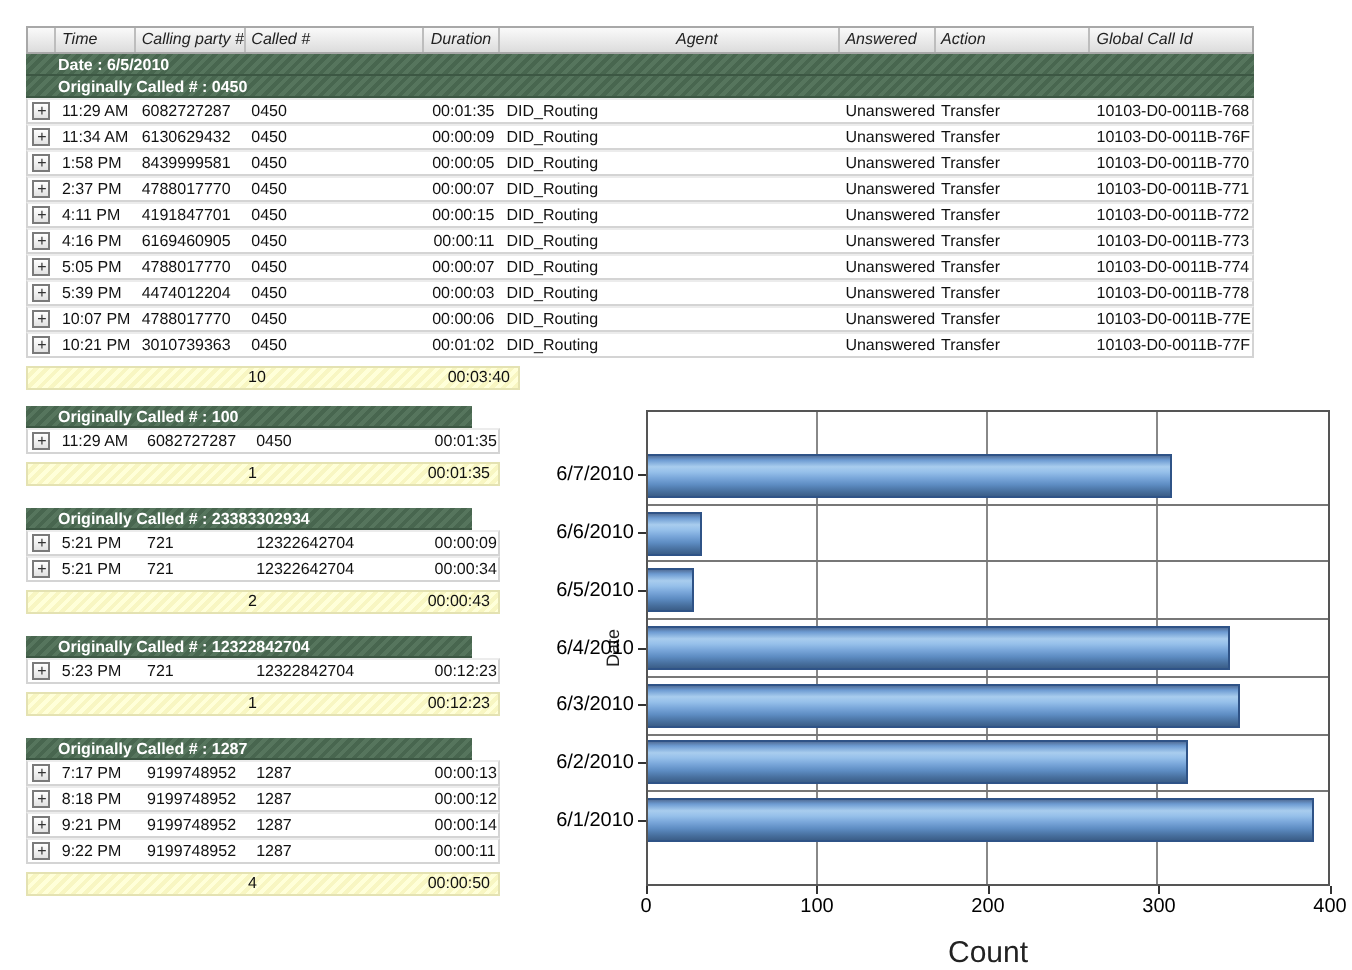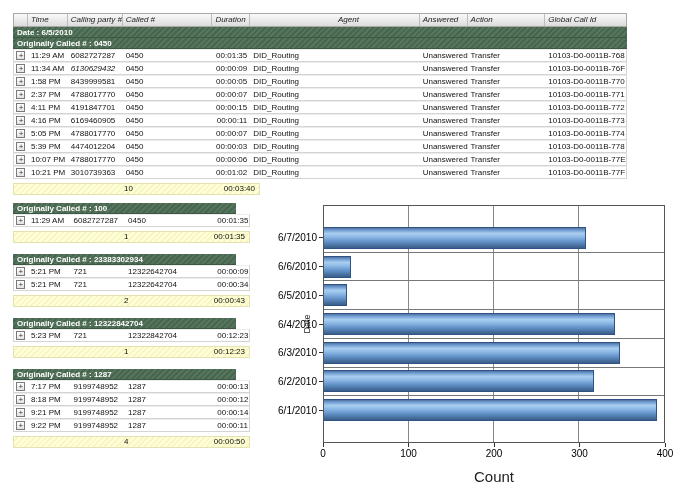--- a/index.html
+++ b/index.html
@@ -5,21 +5,21 @@
   html,body{margin:0;padding:0;background:#fff;}
   .canvas{position:relative;width:676px;height:485px;background:#fff;overflow:hidden;
           font-family:"Liberation Sans",sans-serif;color:#111;}
   
   .toptable{position:absolute;left:13px;top:13px;width:614px;}
   .thead{display:flex;height:14px;box-sizing:border-box;border:1px solid #a8a8a8;
          background:linear-gradient(#fafafa,#dcdcdc);}
   .hcell{box-sizing:border-box;border-right:1px solid #bdbdbd;font-size:8px;font-style:italic;
          color:#222;line-height:11px;padding:0 3px;white-space:nowrap;overflow:hidden;}
   .groupbar{height:11px;box-sizing:border-box;color:#fff;font-size:8px;font-weight:bold;
-            line-height:11px;padding:0 4px;white-space:nowrap;overflow:hidden;
+            line-height:11px;padding:0 16px;white-space:nowrap;overflow:hidden;
             background:repeating-linear-gradient(135deg,#56755d 0 2px,#48664f 2px 4px);
             border-bottom:1px solid #3c5743;}
   .row{display:flex;height:13px;box-sizing:border-box;background:#fff;
        border:1px solid #d4d4d4;border-top:1px solid #ececec;}
   .cell{box-sizing:border-box;font-size:8px;line-height:11px;padding:0 3px;
         white-space:nowrap;overflow:hidden;color:#111;}
   .cell.right{text-align:right;}
   .expwrap{box-sizing:border-box;display:flex;align-items:center;justify-content:center;}
   .exp{width:9px;height:9px;box-sizing:border-box;border:1px solid #7a7a7a;
        background:linear-gradient(#ffffff,#e2e2e2);font-size:8px;line-height:7px;
@@ -93,21 +93,21 @@
           <div class="cell" style="width: 85px;"></div>
           <div class="cell" style="width: 48px;">Unanswered</div>
           <div class="cell" style="width: 78px;">Transfer</div>
           <div class="cell" style="width: 81px;">10103-D0-0011B-768</div>
         </div>
         <div class="row">
           <div class="expwrap" style="width: 14px;">
             <div class="exp">+</div>
           </div>
           <div class="cell" style="width: 40px;">11:34 AM</div>
-          <div class="cell" style="width: 55px; font-style: italic;">6130629432</div>
+          <div class="cell" style="width: 55px;">6130629432</div>
           <div class="cell" style="width: 90px;">0450</div>
           <div class="cell right" style="width: 38px;">00:00:09</div>
           <div class="cell" style="width: 85px;">DID_Routing</div>
           <div class="cell" style="width: 85px;"></div>
           <div class="cell" style="width: 48px;">Unanswered</div>
           <div class="cell" style="width: 78px;">Transfer</div>
           <div class="cell" style="width: 81px;">10103-D0-0011B-76F</div>
         </div>
         <div class="row">
           <div class="expwrap" style="width: 14px;">

